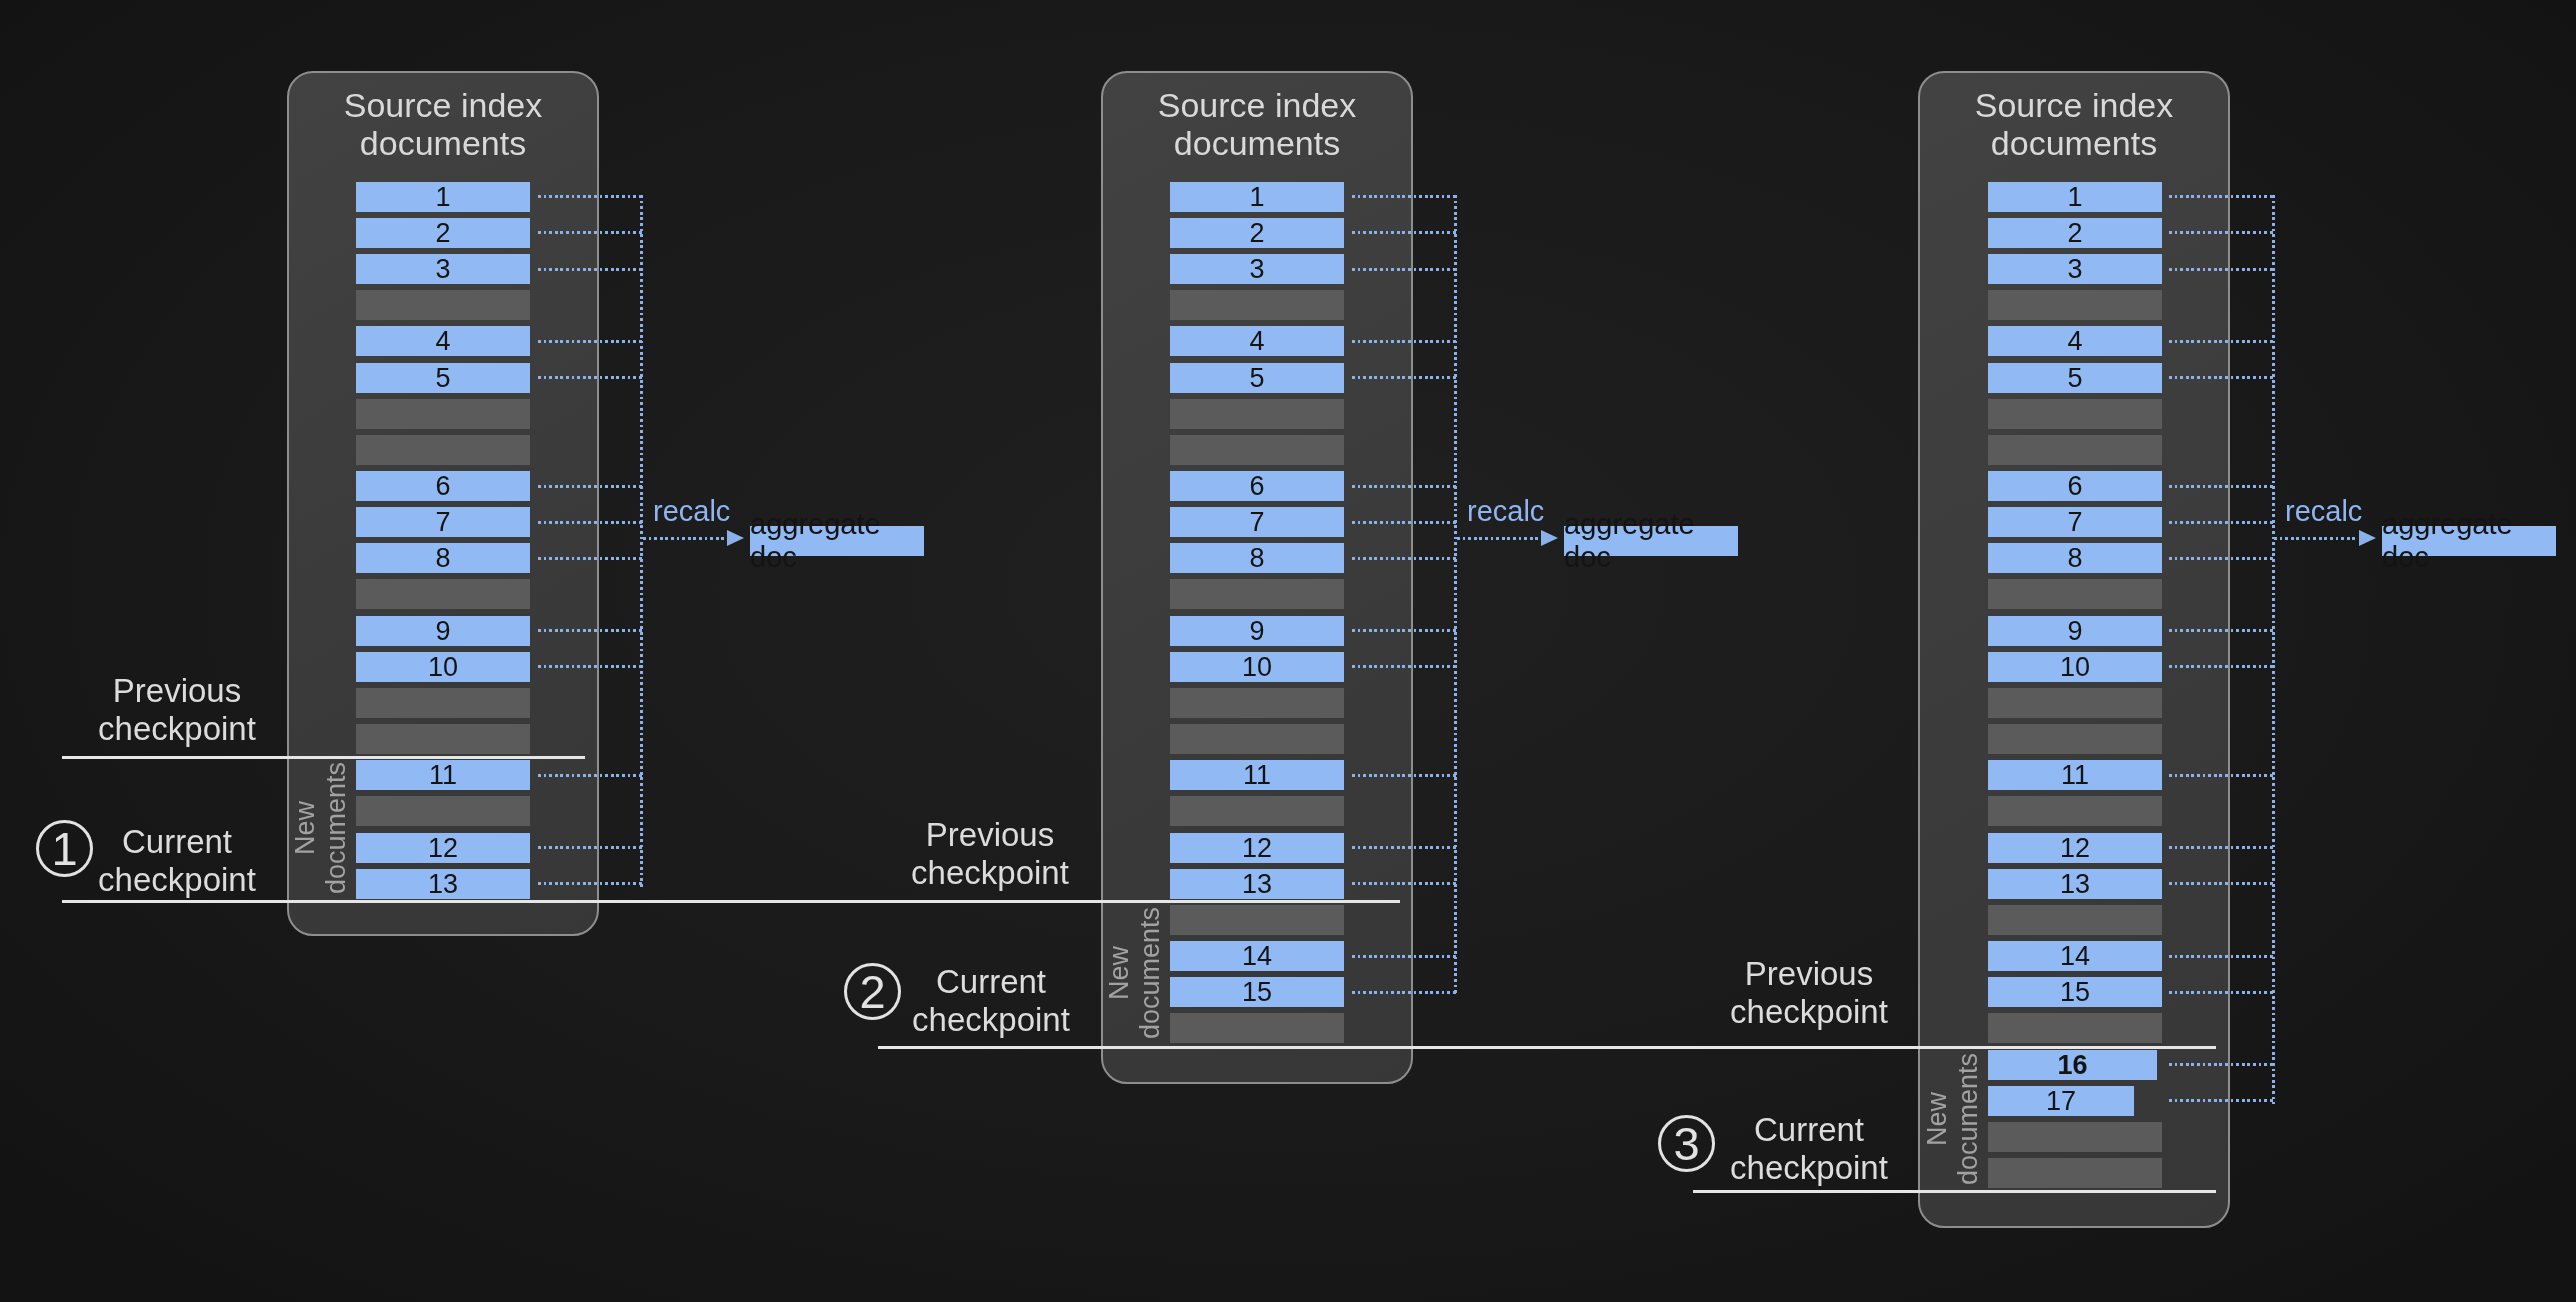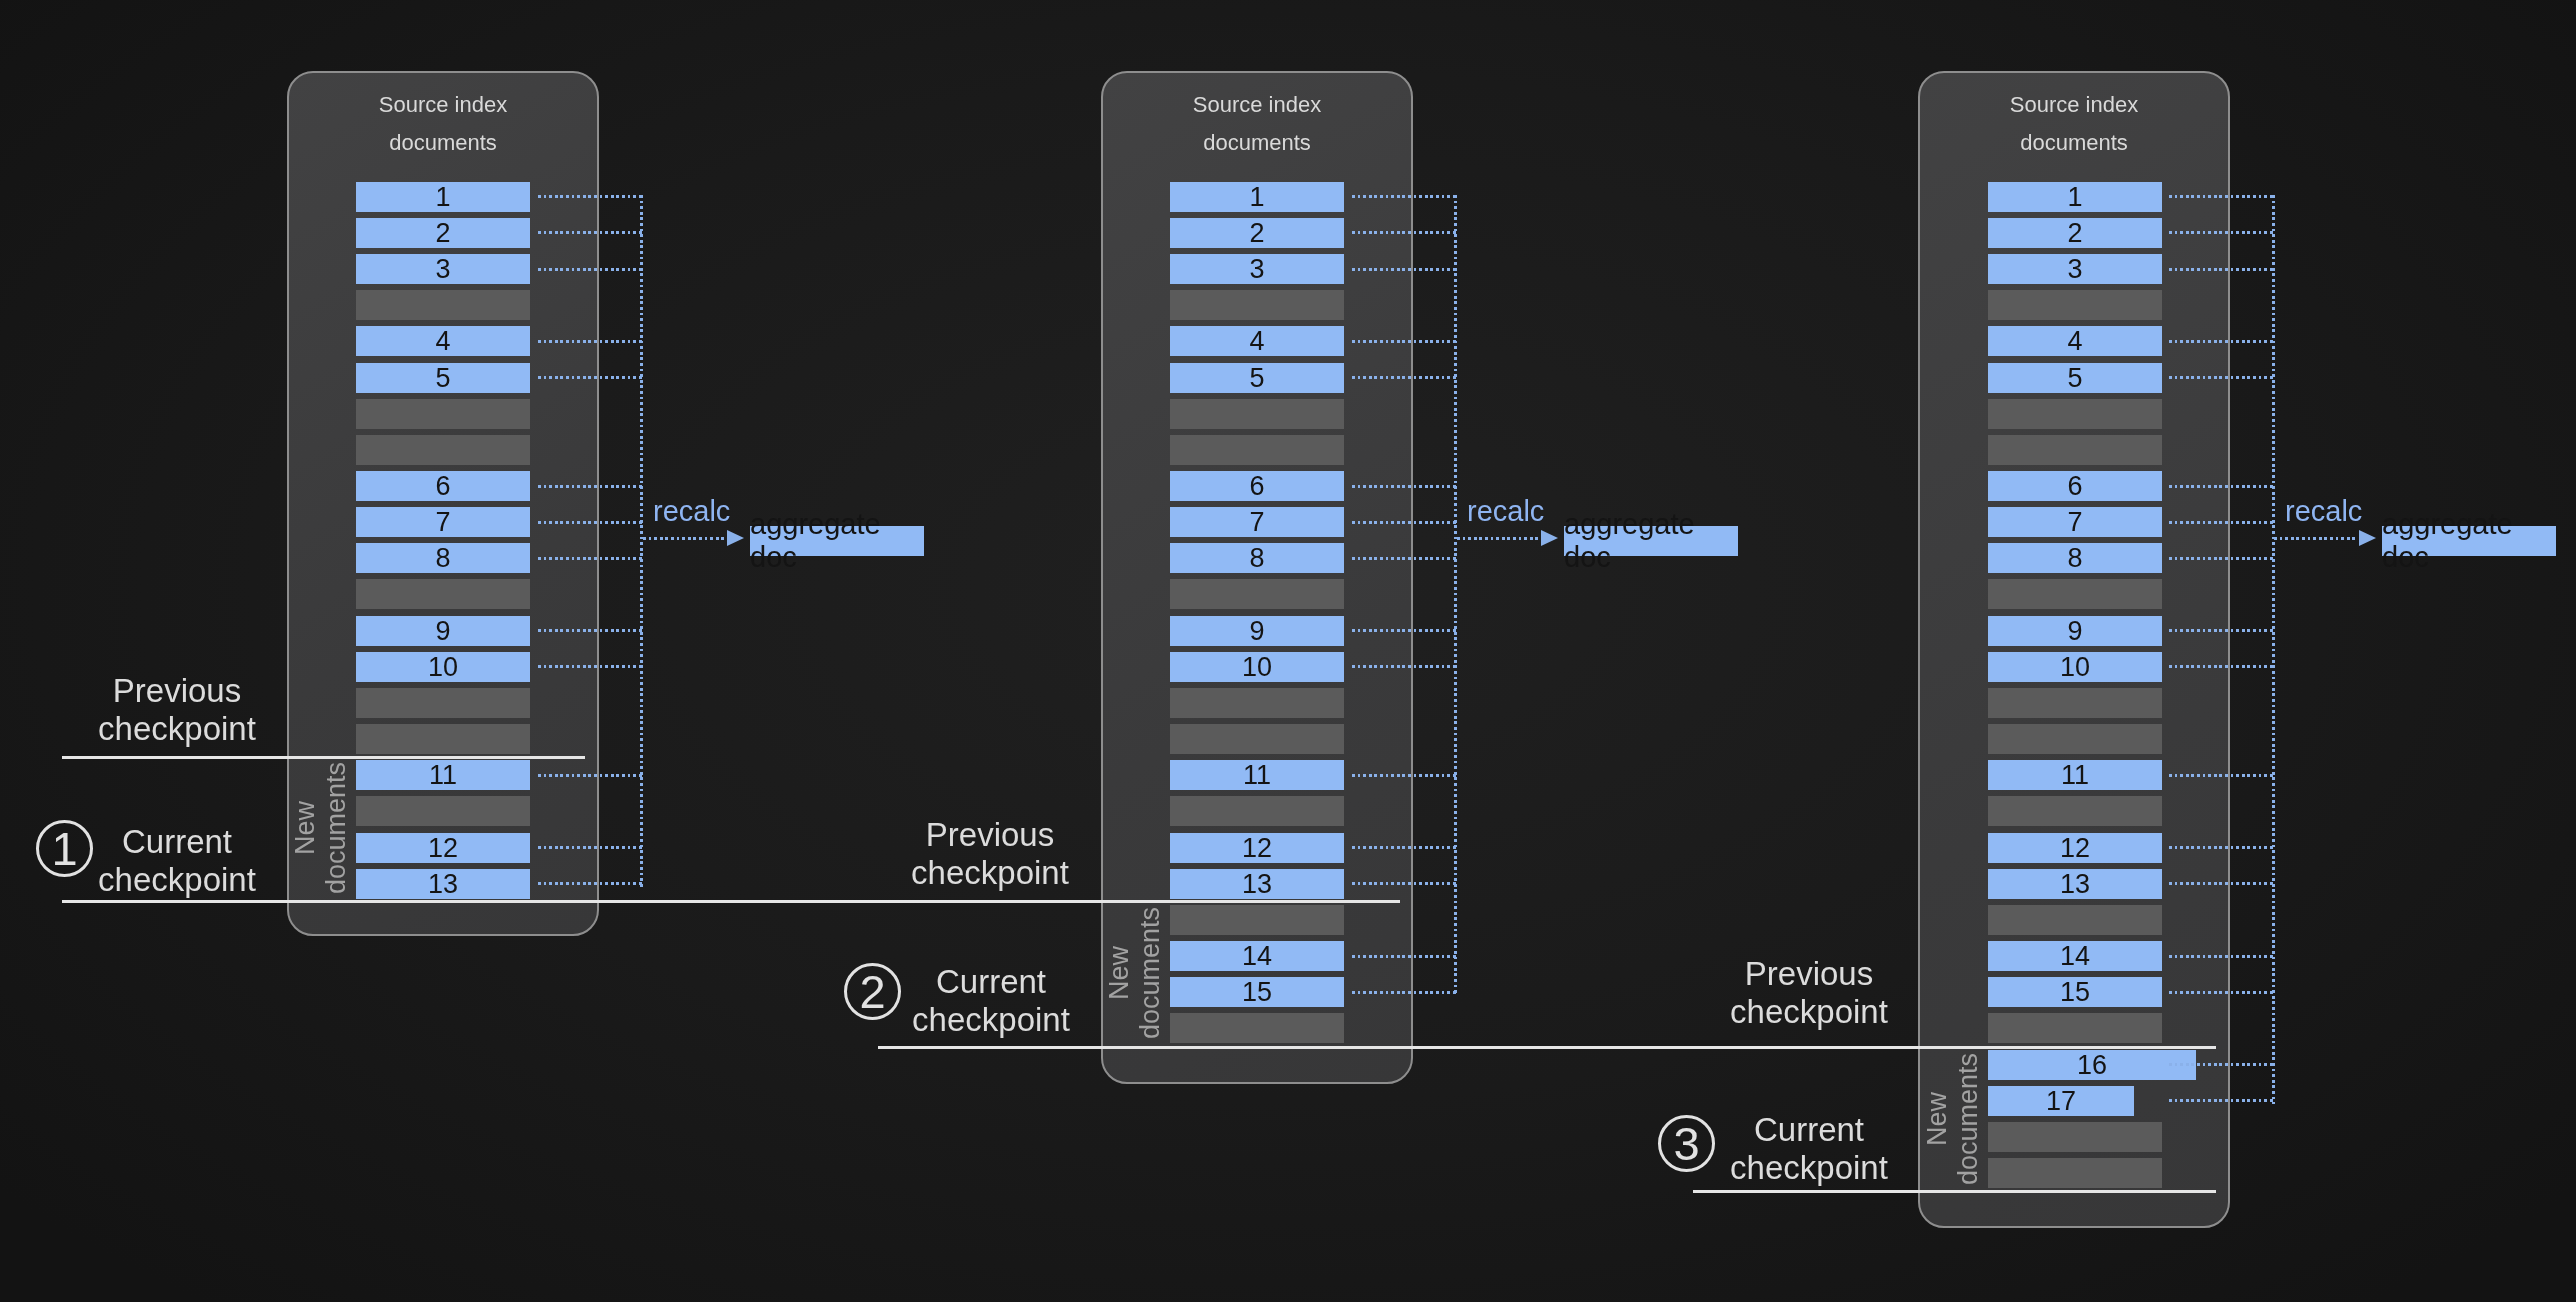--- a/index.html
+++ b/index.html
@@ -12,21 +12,21 @@
     position:relative;width:2576px;height:1302px;overflow:hidden;
     background:radial-gradient(1686px 937px at 50% 45%, #202020 0%, #1a1a1a 55%, #131313 100%);
   }
   .panel{
     position:absolute;box-sizing:border-box;
     background:linear-gradient(150deg,#424243 0%, #3a3a3b 60%, #373738 100%);
     border:2.8px solid #8e8e8e;border-radius:26px;
   }
   .panel-title{
     position:absolute;left:0;right:0;top:15px;
-    text-align:center;font-size:22px;line-height:38px;
+    text-align:center;font-size:34px;line-height:38px;
     color:#d9d9d9;white-space:pre-line;
   }
   .slot{position:absolute;box-sizing:border-box;}
   .slot-doc{
     background:var(--doc-blue,#91baf5);
     color:var(--doc-num,#141414);
     font-size:27px;line-height:30px;text-align:center;
   }
   .slot-empty{background:var(--empty-gray,#5b5b5b);}
   .h-dot{
@@ -211,21 +211,21 @@
     <div class="slot slot-doc" style="left: 1988px; top: 833px; width: 174px; height: 30px;">12</div>
     <div class="h-dot" style="left: 2169px; top: 846px; width: 105px;"></div>
     <div class="slot slot-doc" style="left: 1988px; top: 869px; width: 174px; height: 30px;">13</div>
     <div class="h-dot" style="left: 2169px; top: 882px; width: 105px;"></div>
     <div class="slot slot-empty" style="left: 1988px; top: 905px; width: 174px; height: 30px;"></div>
     <div class="slot slot-doc" style="left: 1988px; top: 941px; width: 174px; height: 30px;">14</div>
     <div class="h-dot" style="left: 2169px; top: 955px; width: 105px;"></div>
     <div class="slot slot-doc" style="left: 1988px; top: 977px; width: 174px; height: 30px;">15</div>
     <div class="h-dot" style="left: 2169px; top: 991px; width: 105px;"></div>
     <div class="slot slot-empty" style="left: 1988px; top: 1013px; width: 174px; height: 30px;"></div>
-    <div class="slot slot-doc" style="left: 1988px; top: 1050px; width: 208px; height: 30px;">16</div>
+    <div class="slot slot-doc" style="left: 1988px; top: 1050px; width: 169px; height: 30px; font-weight: bold;">16</div>
     <div class="h-dot" style="left: 2169px; top: 1063px; width: 105px;"></div>
     <div class="slot slot-doc" style="left: 1988px; top: 1086px; width: 146px; height: 30px;">17</div>
     <div class="h-dot" style="left: 2169px; top: 1099px; width: 105px;"></div>
     <div class="slot slot-empty" style="left: 1988px; top: 1122px; width: 174px; height: 30px;"></div>
     <div class="slot slot-empty" style="left: 1988px; top: 1158px; width: 174px; height: 30px;"></div>
     <div class="v-dot" style="left: 2272px; top: 195px; height: 909px;"></div>
     <div class="recalc" style="left: 2285px; top: 497px;">recalc</div>
     <div class="h-dot" style="left: 2274px; top: 537px; width: 84px;"></div>
     <div class="arrow-head" style="left: 2359px; top: 530px;"></div>
     <div class="agg-box" style="left: 2382px; top: 526px; width: 174px; height: 30px;">aggregate doc</div>

